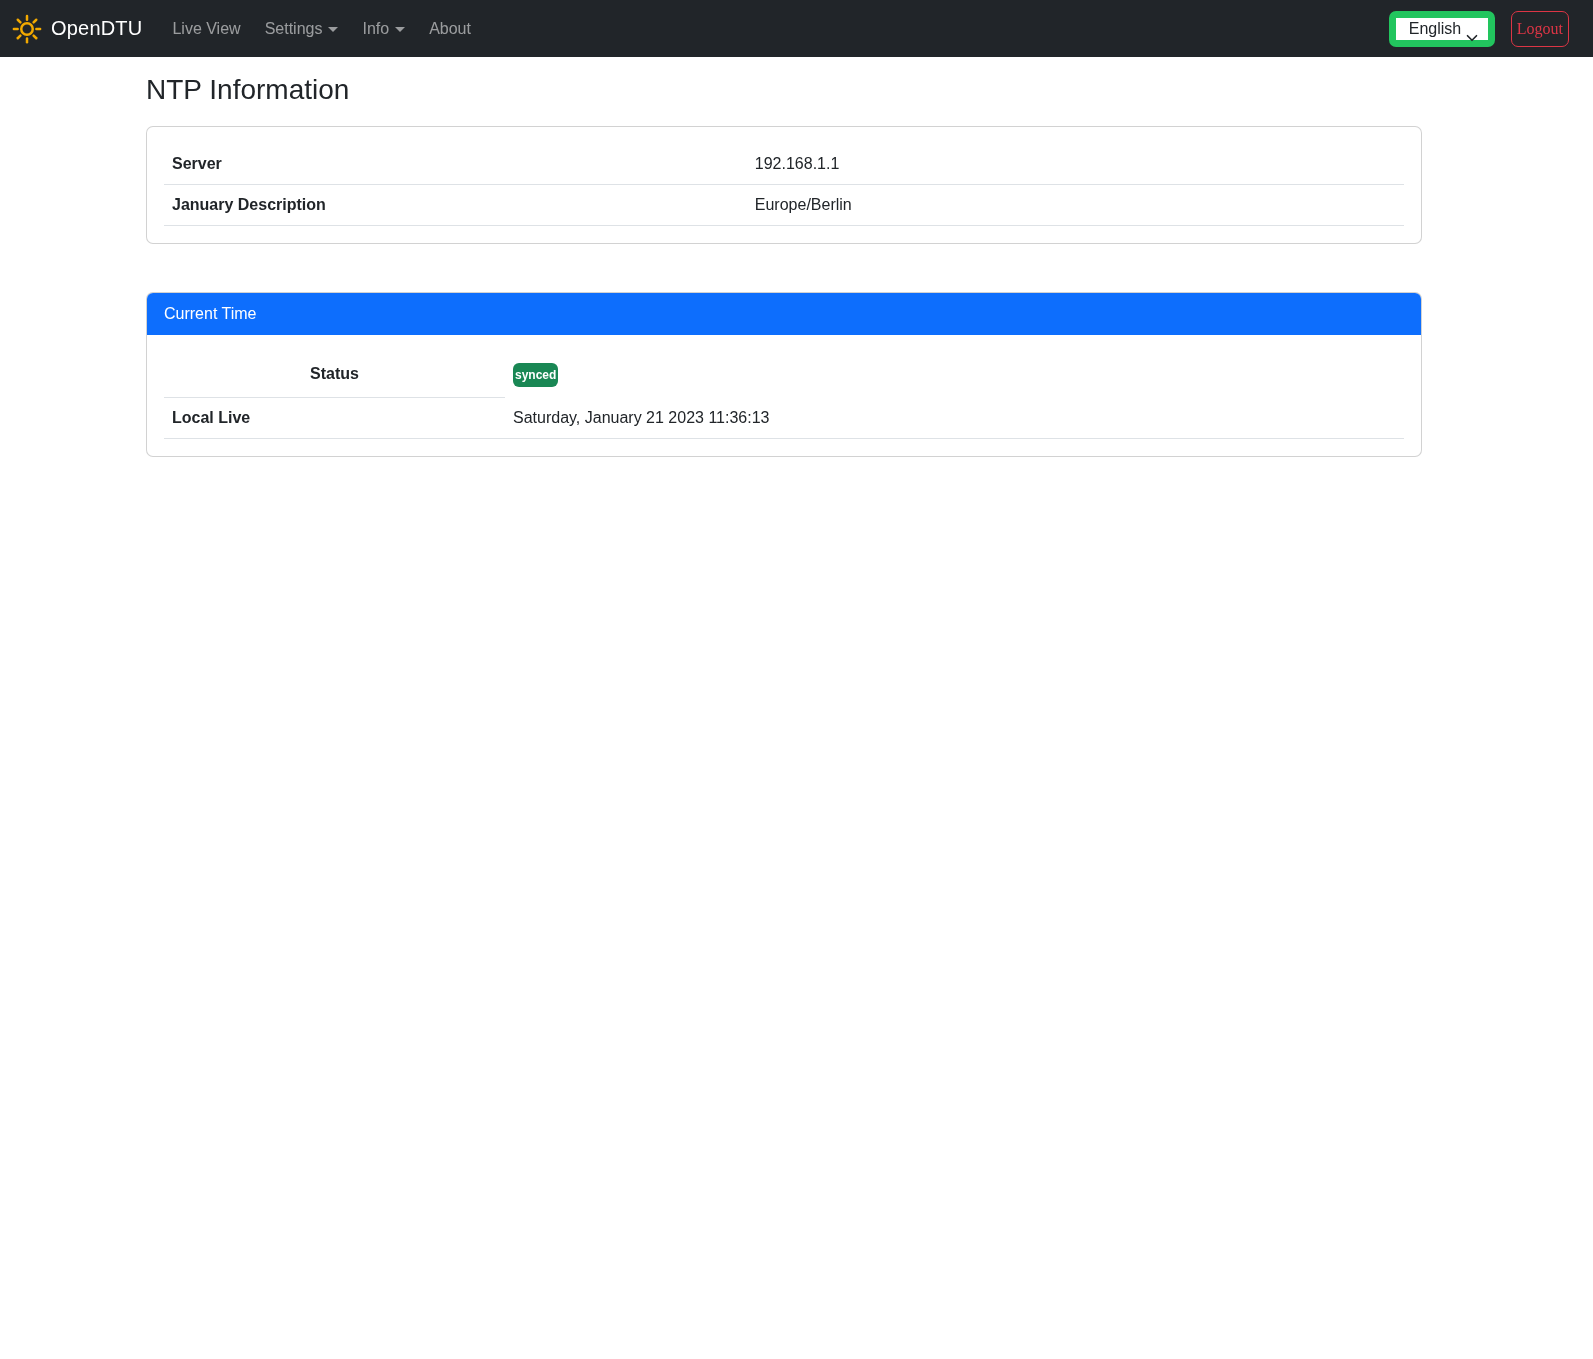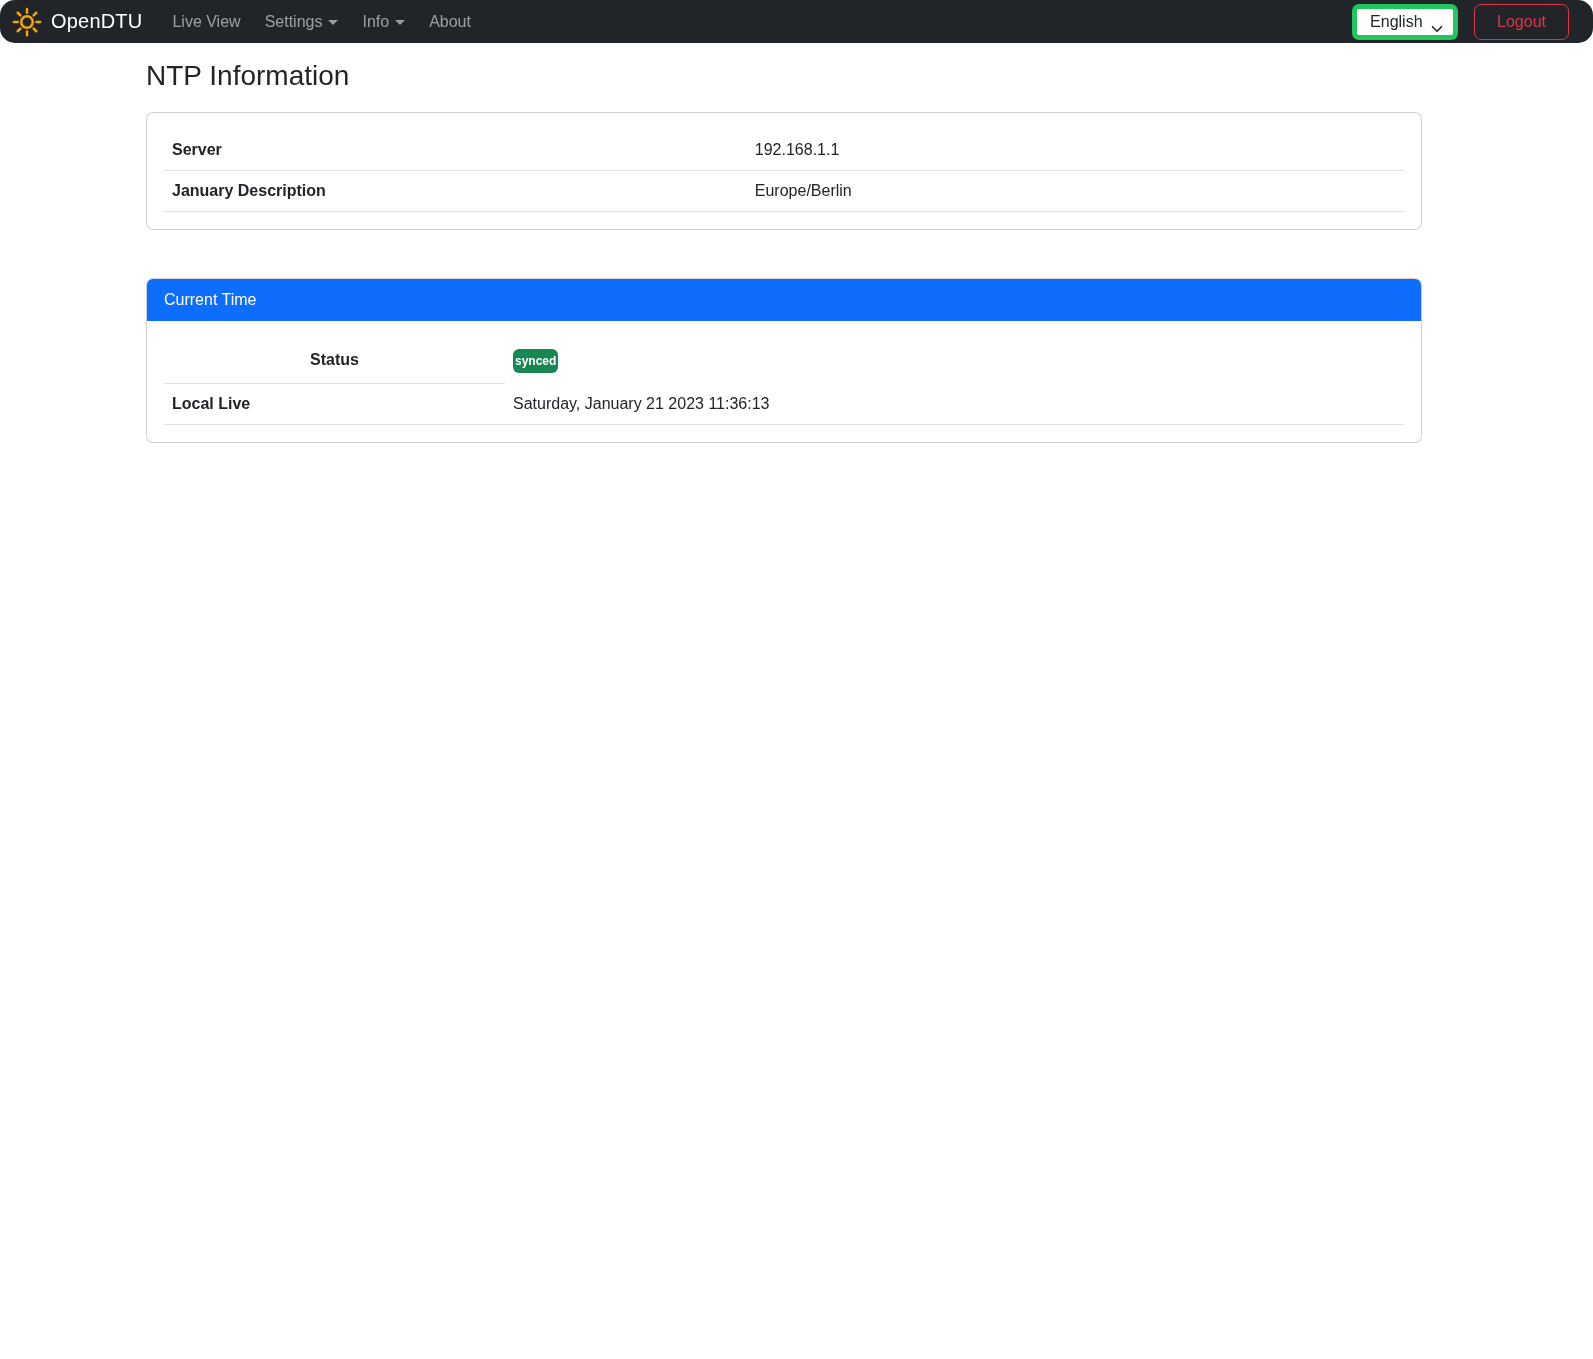--- a/index.html
+++ b/index.html
@@ -16,27 +16,26 @@
   body{
     width:1593px;
     height:1359px;
     background:#ffffff;
     font-family:"Liberation Sans","DejaVu Sans",sans-serif;
     color:var(--text);
   }
 
   
   .navbar{
-    height:43px;
+    height:57px;
     background:var(--navbar-bg);
     display:flex;
     align-items:center;
     justify-content:space-between;
     padding:0 12px;
-    border-radius:15px;
   }
   .nav-left{display:flex;align-items:center;}
   .brand{
     display:flex;
     align-items:center;
     gap:9px;
     color:#ffffff;
     font-size:20px;
     text-decoration:none;
     margin-right:18px;
@@ -63,45 +62,45 @@
     vertical-align:middle;
     border-top:5px solid rgba(255,255,255,0.55);
     border-left:5px solid transparent;
     border-right:5px solid transparent;
     width:0;height:0;
   }
   .nav-right{display:flex;align-items:center;gap:16px;padding-right:12px;}
   .lang-select{
     position:relative;
     background:#ffffff;
-    border:5px solid #22c55e;
+    border:7px solid #22c55e;
     border-radius:7px;
     height:36px;
     width:106px;
     display:flex;
     align-items:center;
     padding:0 30px 0 13px;
     font-size:16px;
     color:#212529;
     cursor:pointer;
   }
   .lang-select .chev{
     position:absolute;
     right:10px;
     top:12px;
   }
   .logout-btn{
     background:transparent;
     border:1px solid var(--danger);
     color:var(--danger);
     font-size:16px;
-    font-family:Liberation Sans, sans-serif;
+    font-family:Liberation Serif, serif;
     border-radius:7px;
     height:36px;
-    padding:0 22px;
+    padding:0 5px;
     cursor:pointer;
   }
 
   
   .container{
     width:1276px;
     margin-left:146px;
   }
   h1.page-title{
     font-size:28px;

